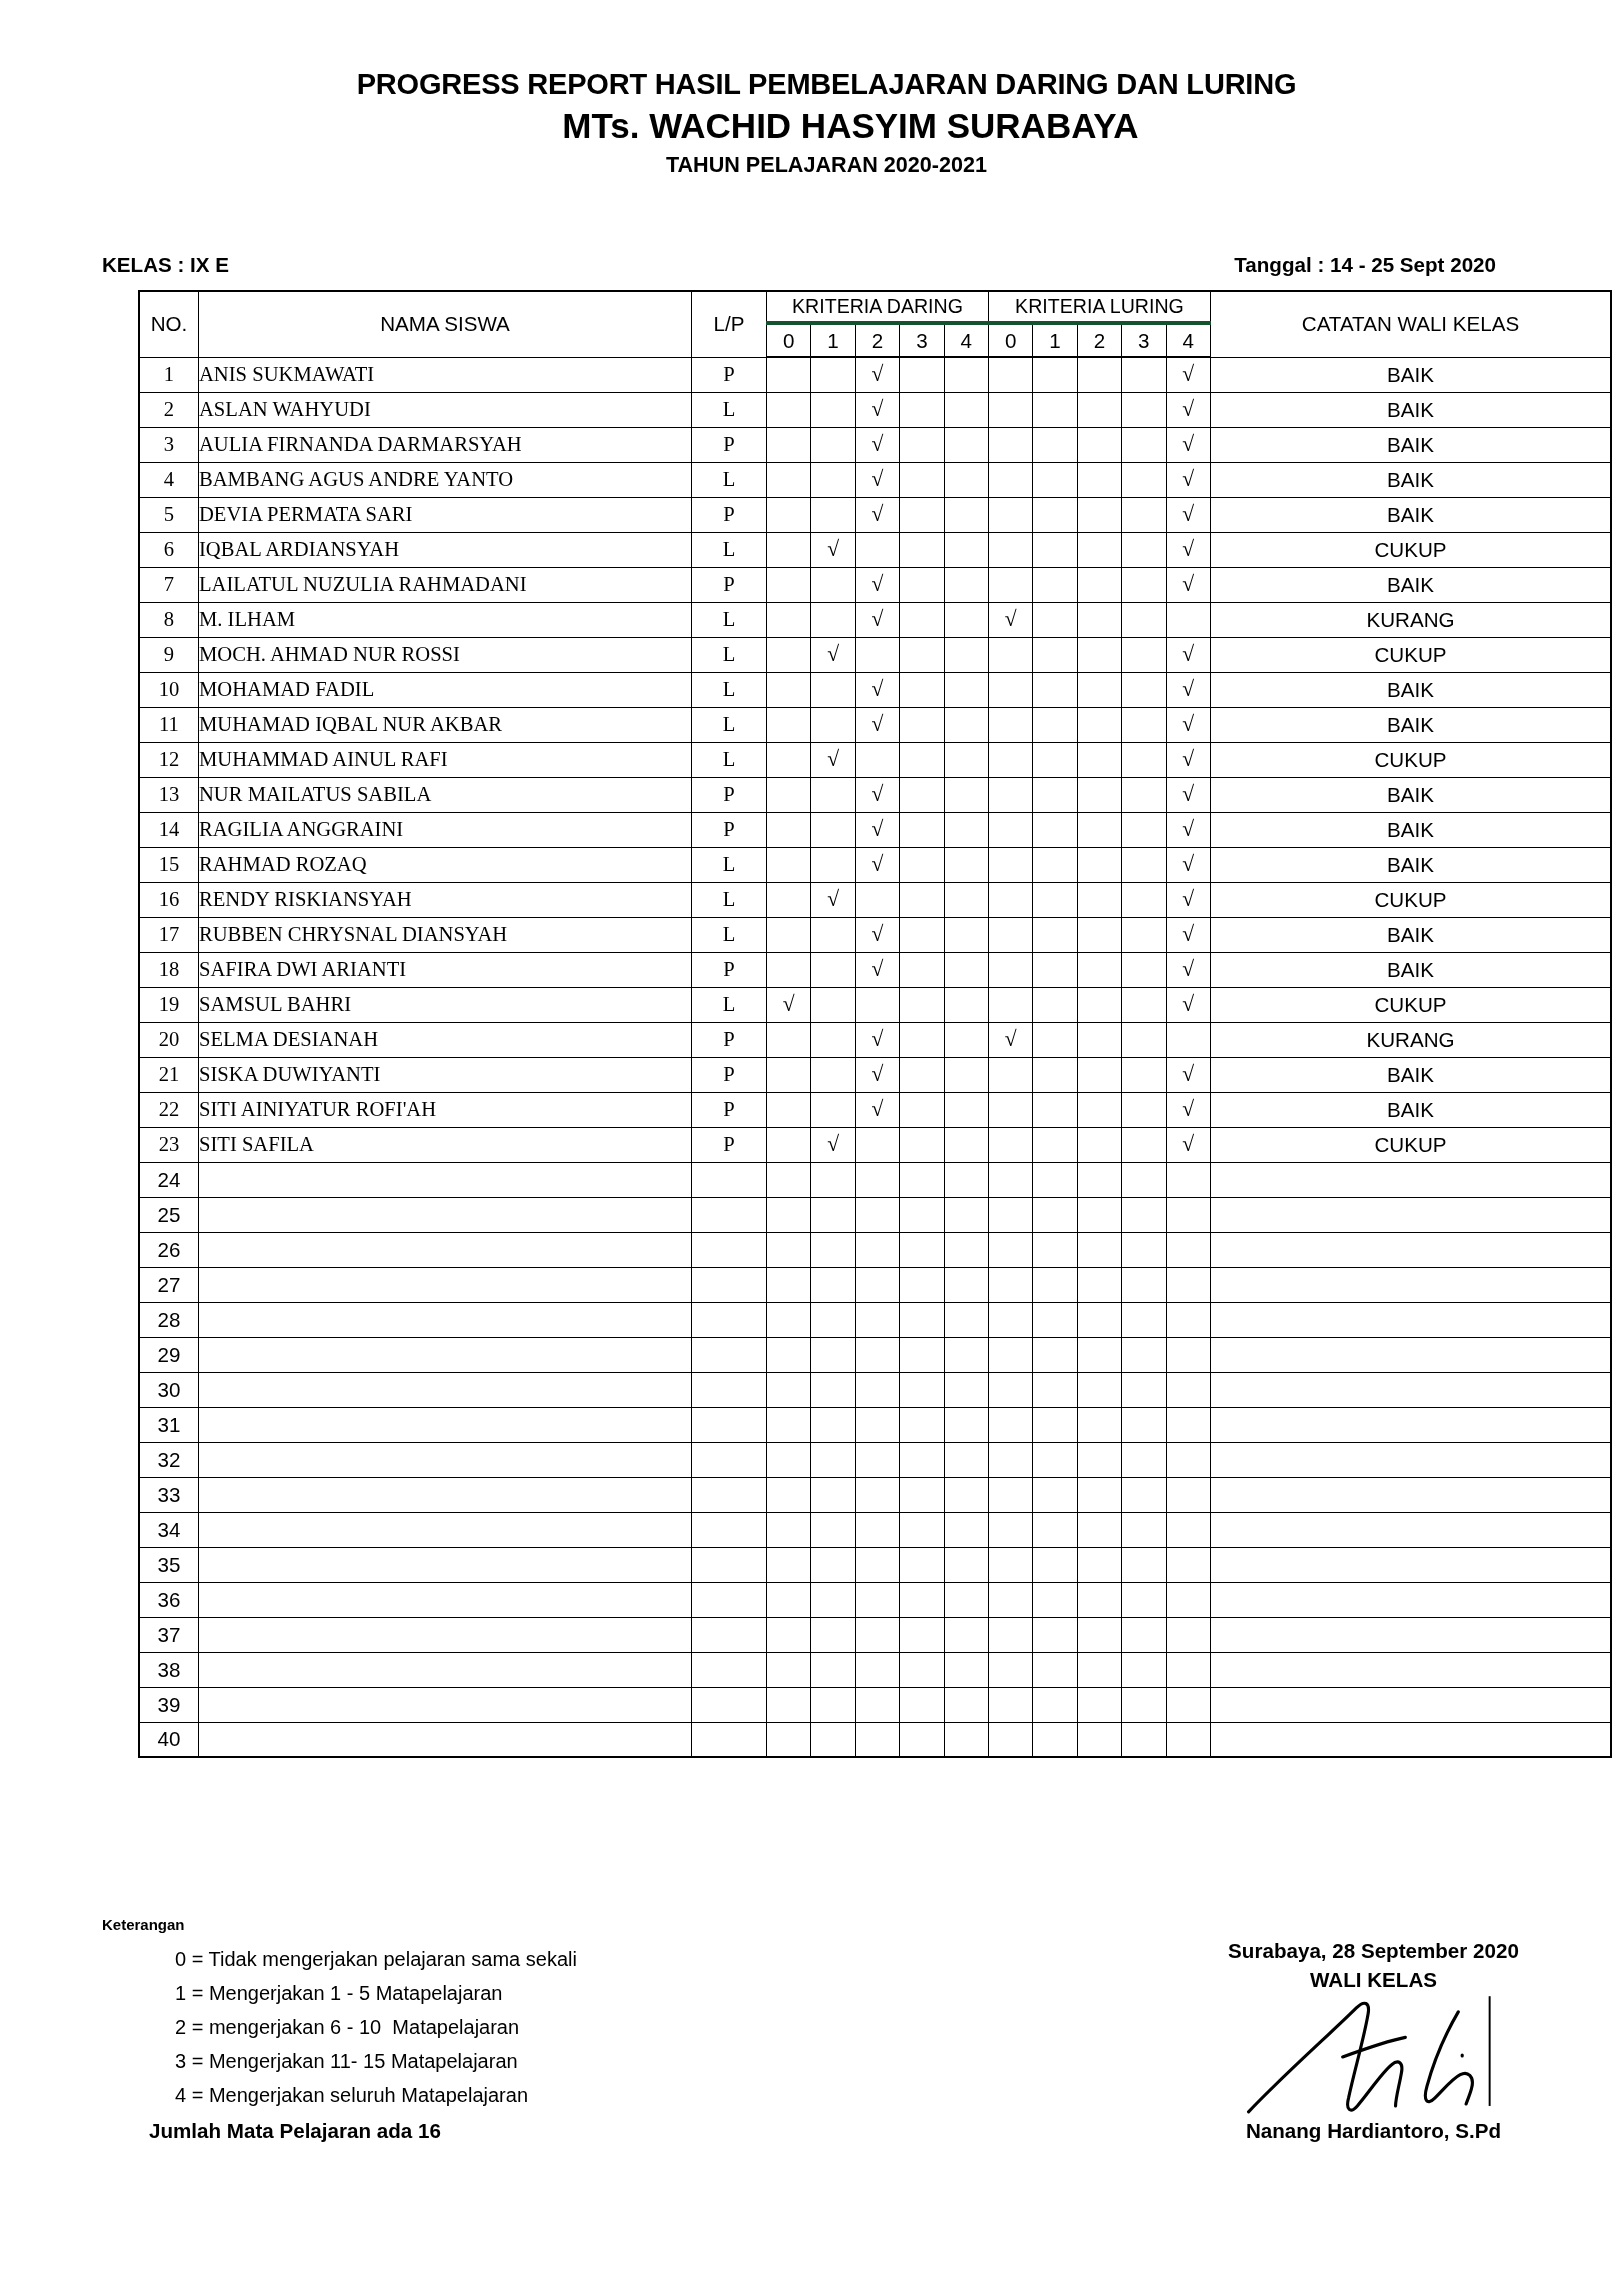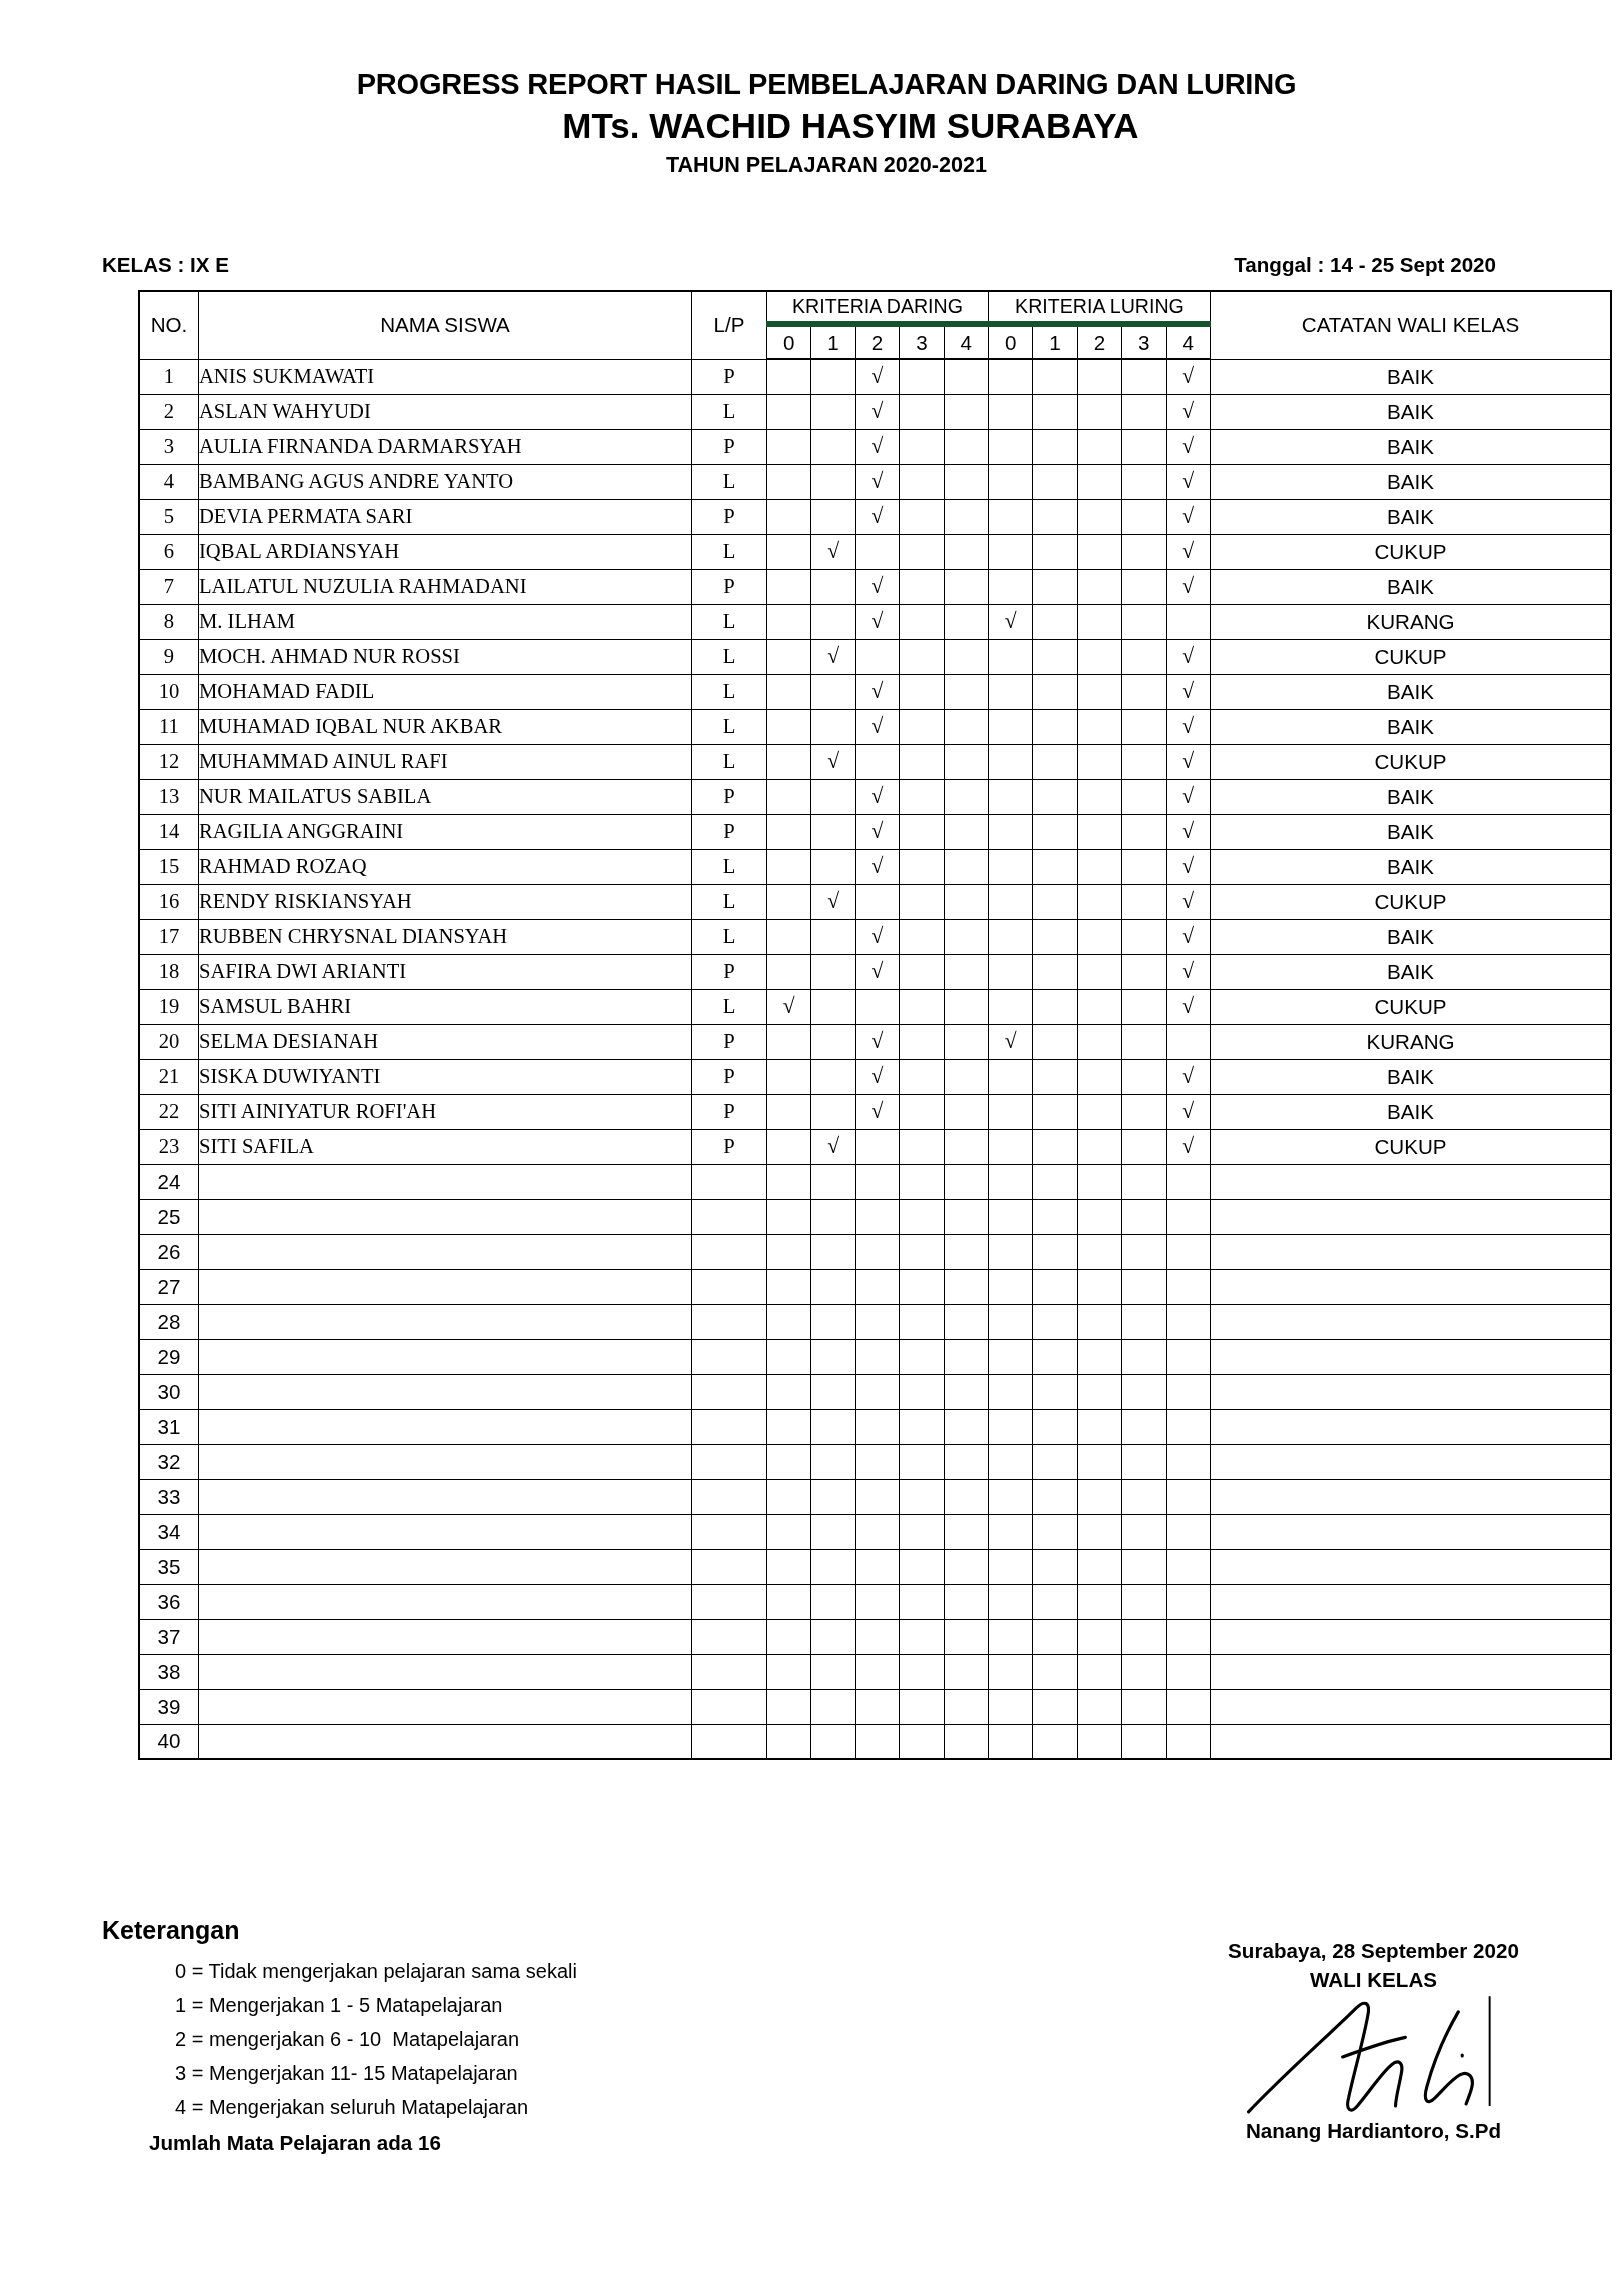--- a/index.html
+++ b/index.html
@@ -122,21 +122,21 @@
   th.h-row2 {
     height: 31px;
     line-height: 31px;
   }
   th.thick-left { border-left: 2.9px solid #000; }
   th.thick-right { border-right: 2.9px solid #000; }
   td.thick-left { border-left: 2.9px solid #000; }
   td.thick-right { border-right: 2.9px solid #000; }
 
   thead th { border-bottom: 2.9px solid #000; }
-  thead tr:first-child th { border-bottom: 6px solid #14532d; }
+  thead tr:first-child th { border-bottom: 4px solid #14532d; }
   thead tr:first-child th.h-no,
   thead tr:first-child th.h-nama,
   thead tr:first-child th.h-lp,
   thead tr:first-child th.h-cat { border-bottom: none; }
   thead tr:last-child th { border-bottom: 2.9px solid #000; }
 
   
   tbody tr { height: 35px; }
   td.c-no {
     font-family: "Liberation Serif", serif;
@@ -176,21 +176,21 @@
   }
 
   
   .notes {
     position: absolute;
     left: 86px;
     top: 1916px;
     width: 745px;
   }
   .notes-title {
-    font-size: 25px;
+    font-size: 15px;
     font-weight: bold;
     margin-bottom: 8.8px;
   }
   .note-line {
     font-size: 20px;
     margin-left: 73px;
     line-height: 34px;
     white-space: pre;
   }
   .note-total {

